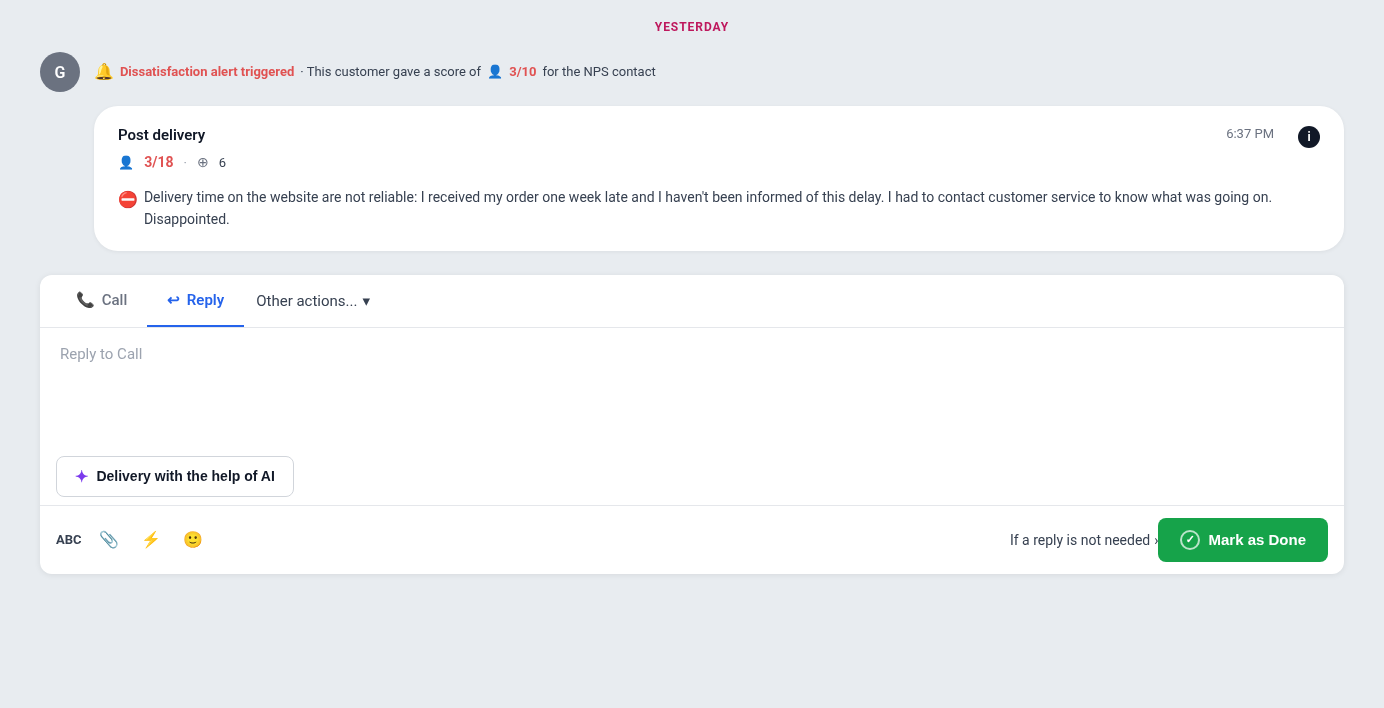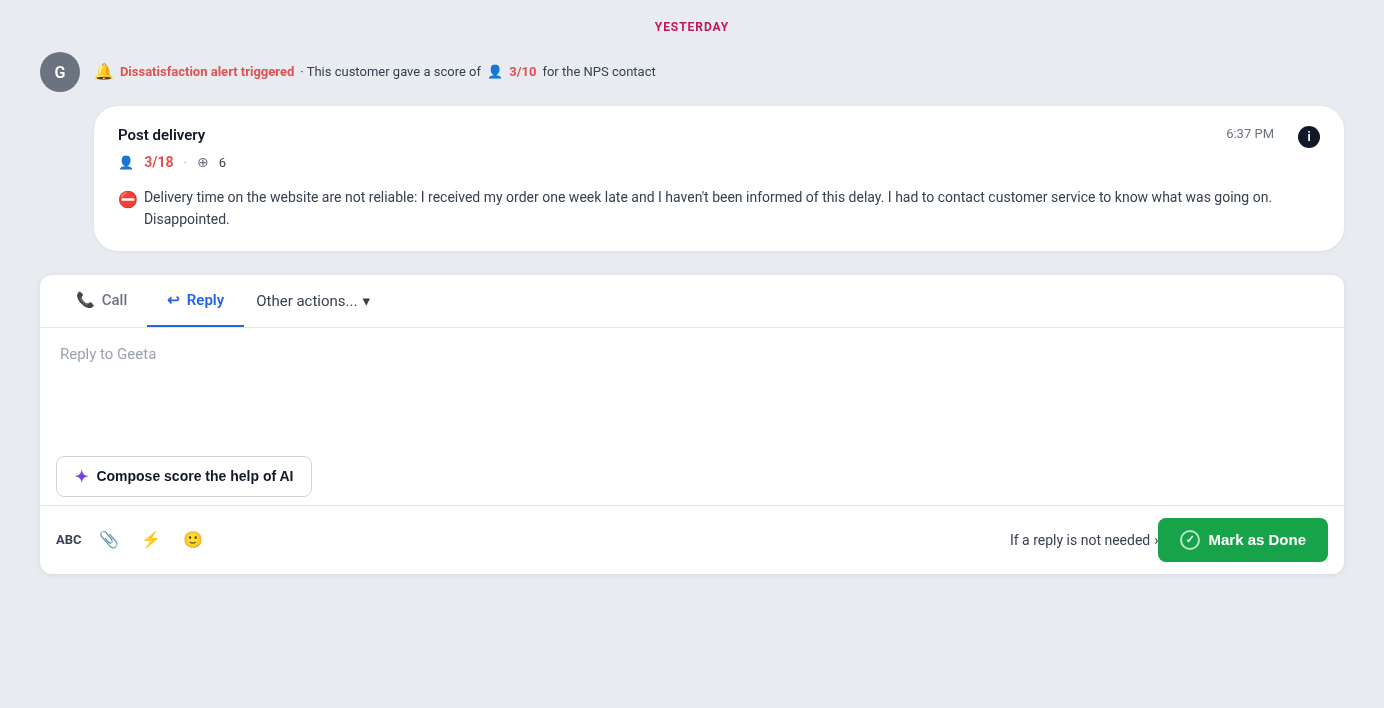--- a/index.html
+++ b/index.html
@@ -363,27 +363,27 @@
       <span>Reply</span>
     </div>
     <div class="tab-other">
       <span>Other actions...</span>
       <span>▾</span>
     </div>
   </div>
 
   
   <div class="reply-area">
-    <span class="reply-placeholder">Reply to Geeta</span>
+    <span class="reply-placeholder">Reply to Call</span>
   </div>
 
   
   <button class="compose-ai-btn">
     <span class="ai-sparkle">✦</span>
-    <span>Compose score the help of AI</span>
+    <span>Delivery with the help of AI</span>
   </button>
 
   
   <div class="action-footer">
     <div class="footer-tools">
       <span class="tool-text">ABC</span>
       <button class="tool-btn">
         <span>📎</span>
       </button>
       <button class="tool-btn">

